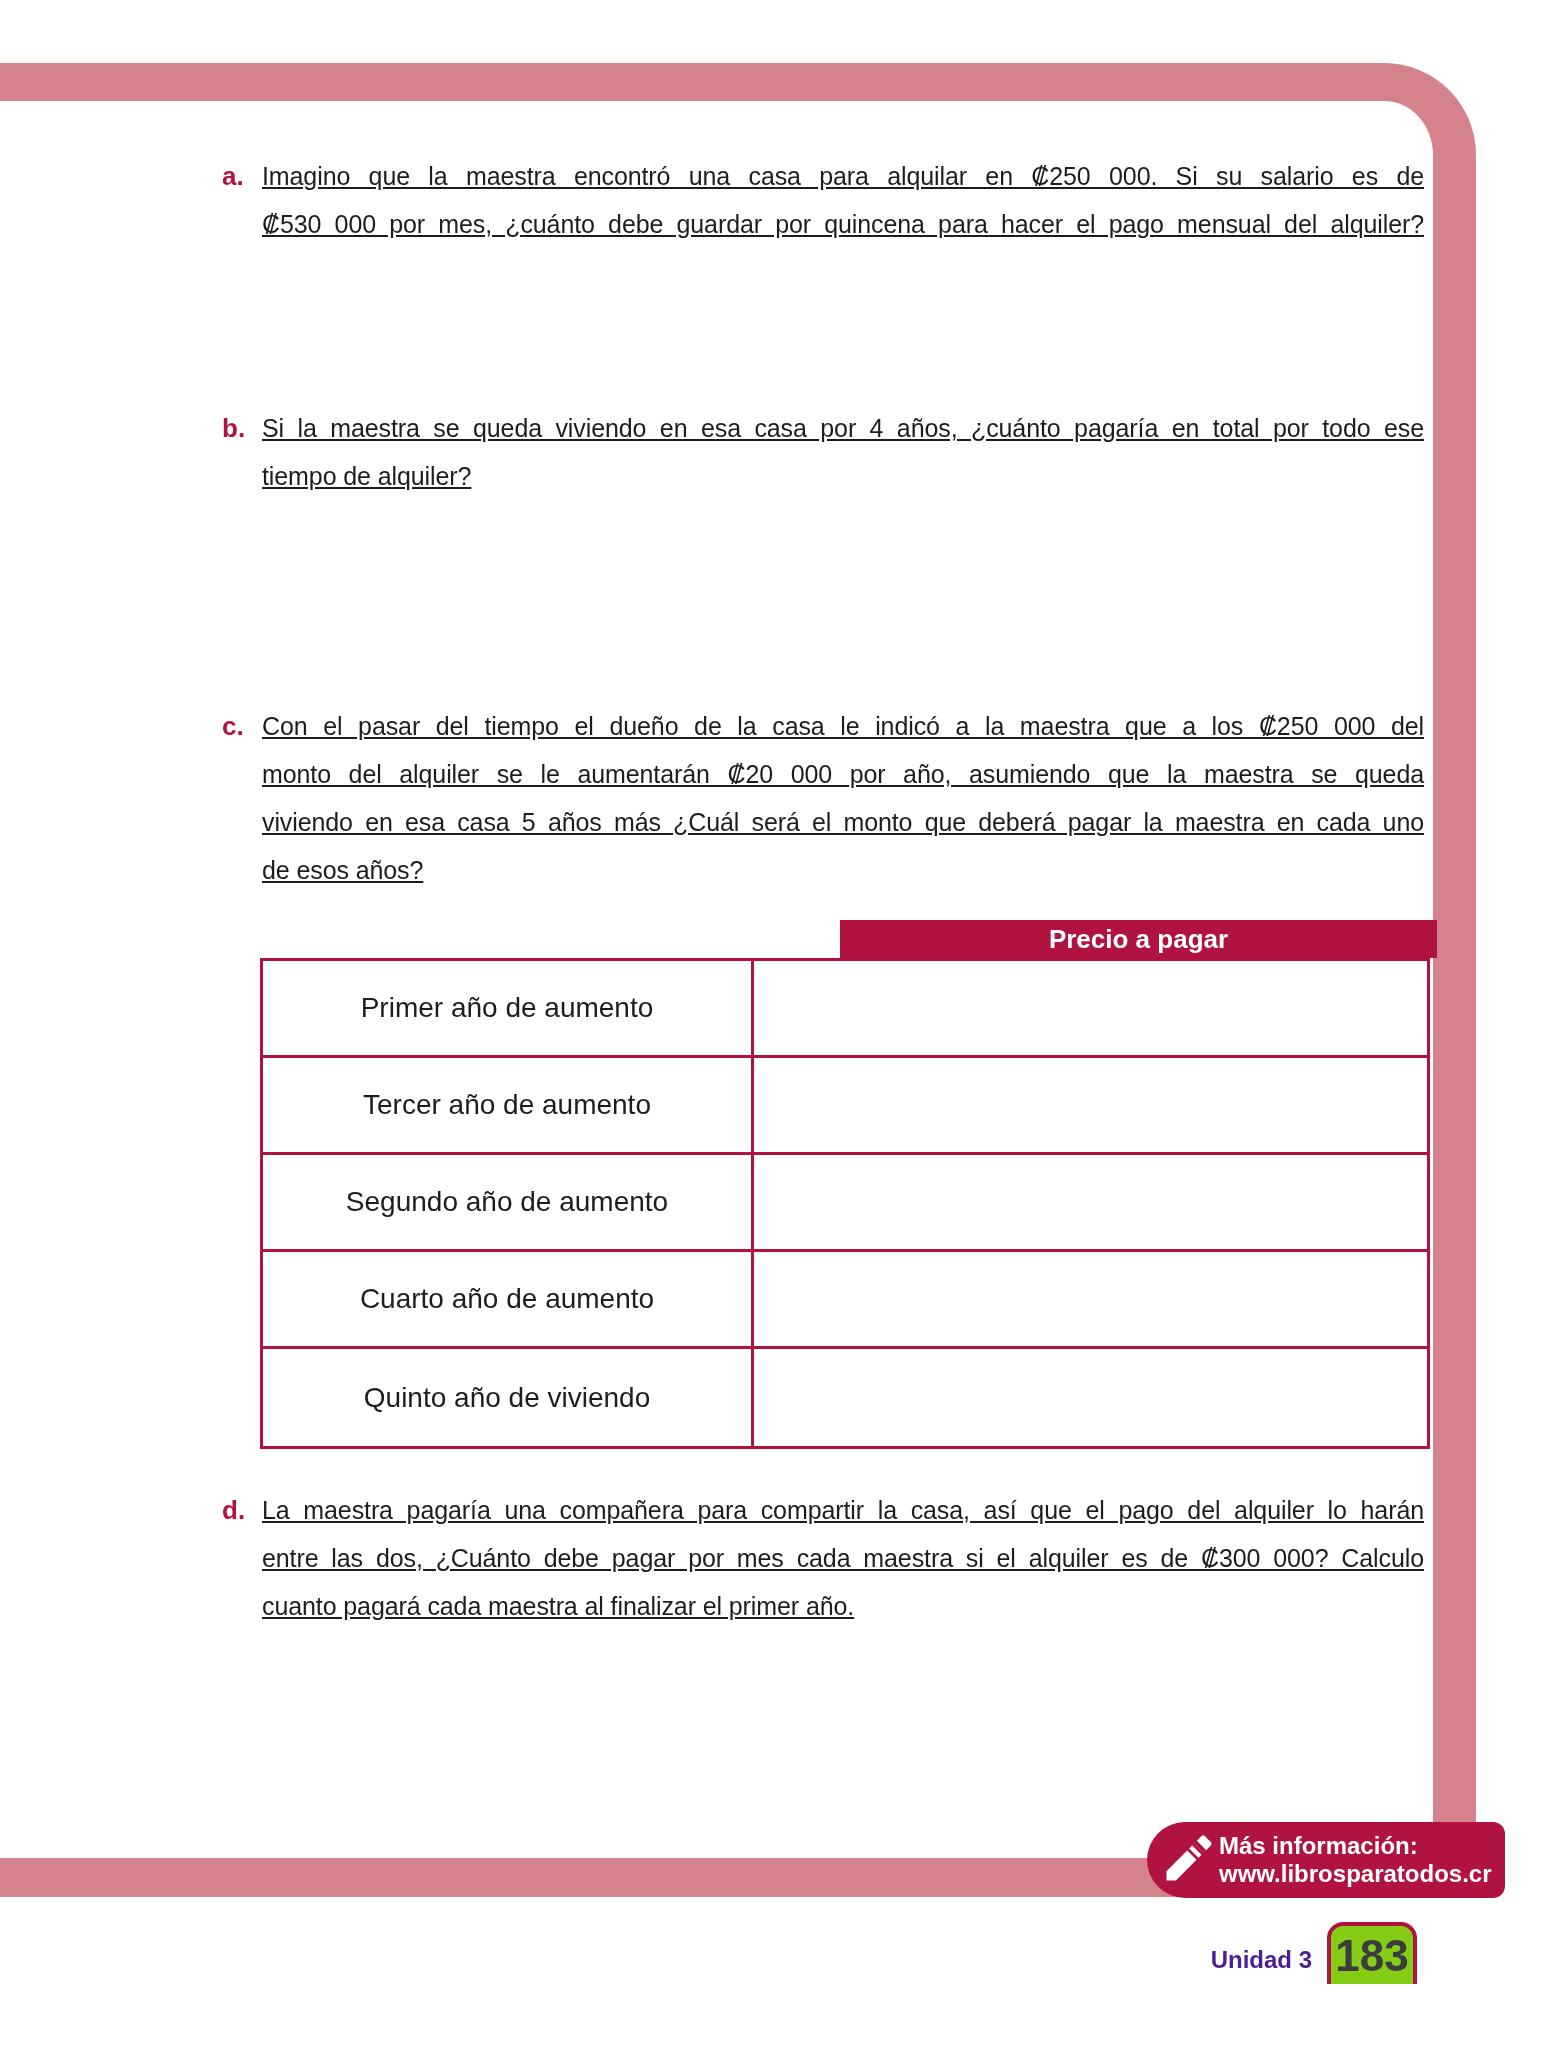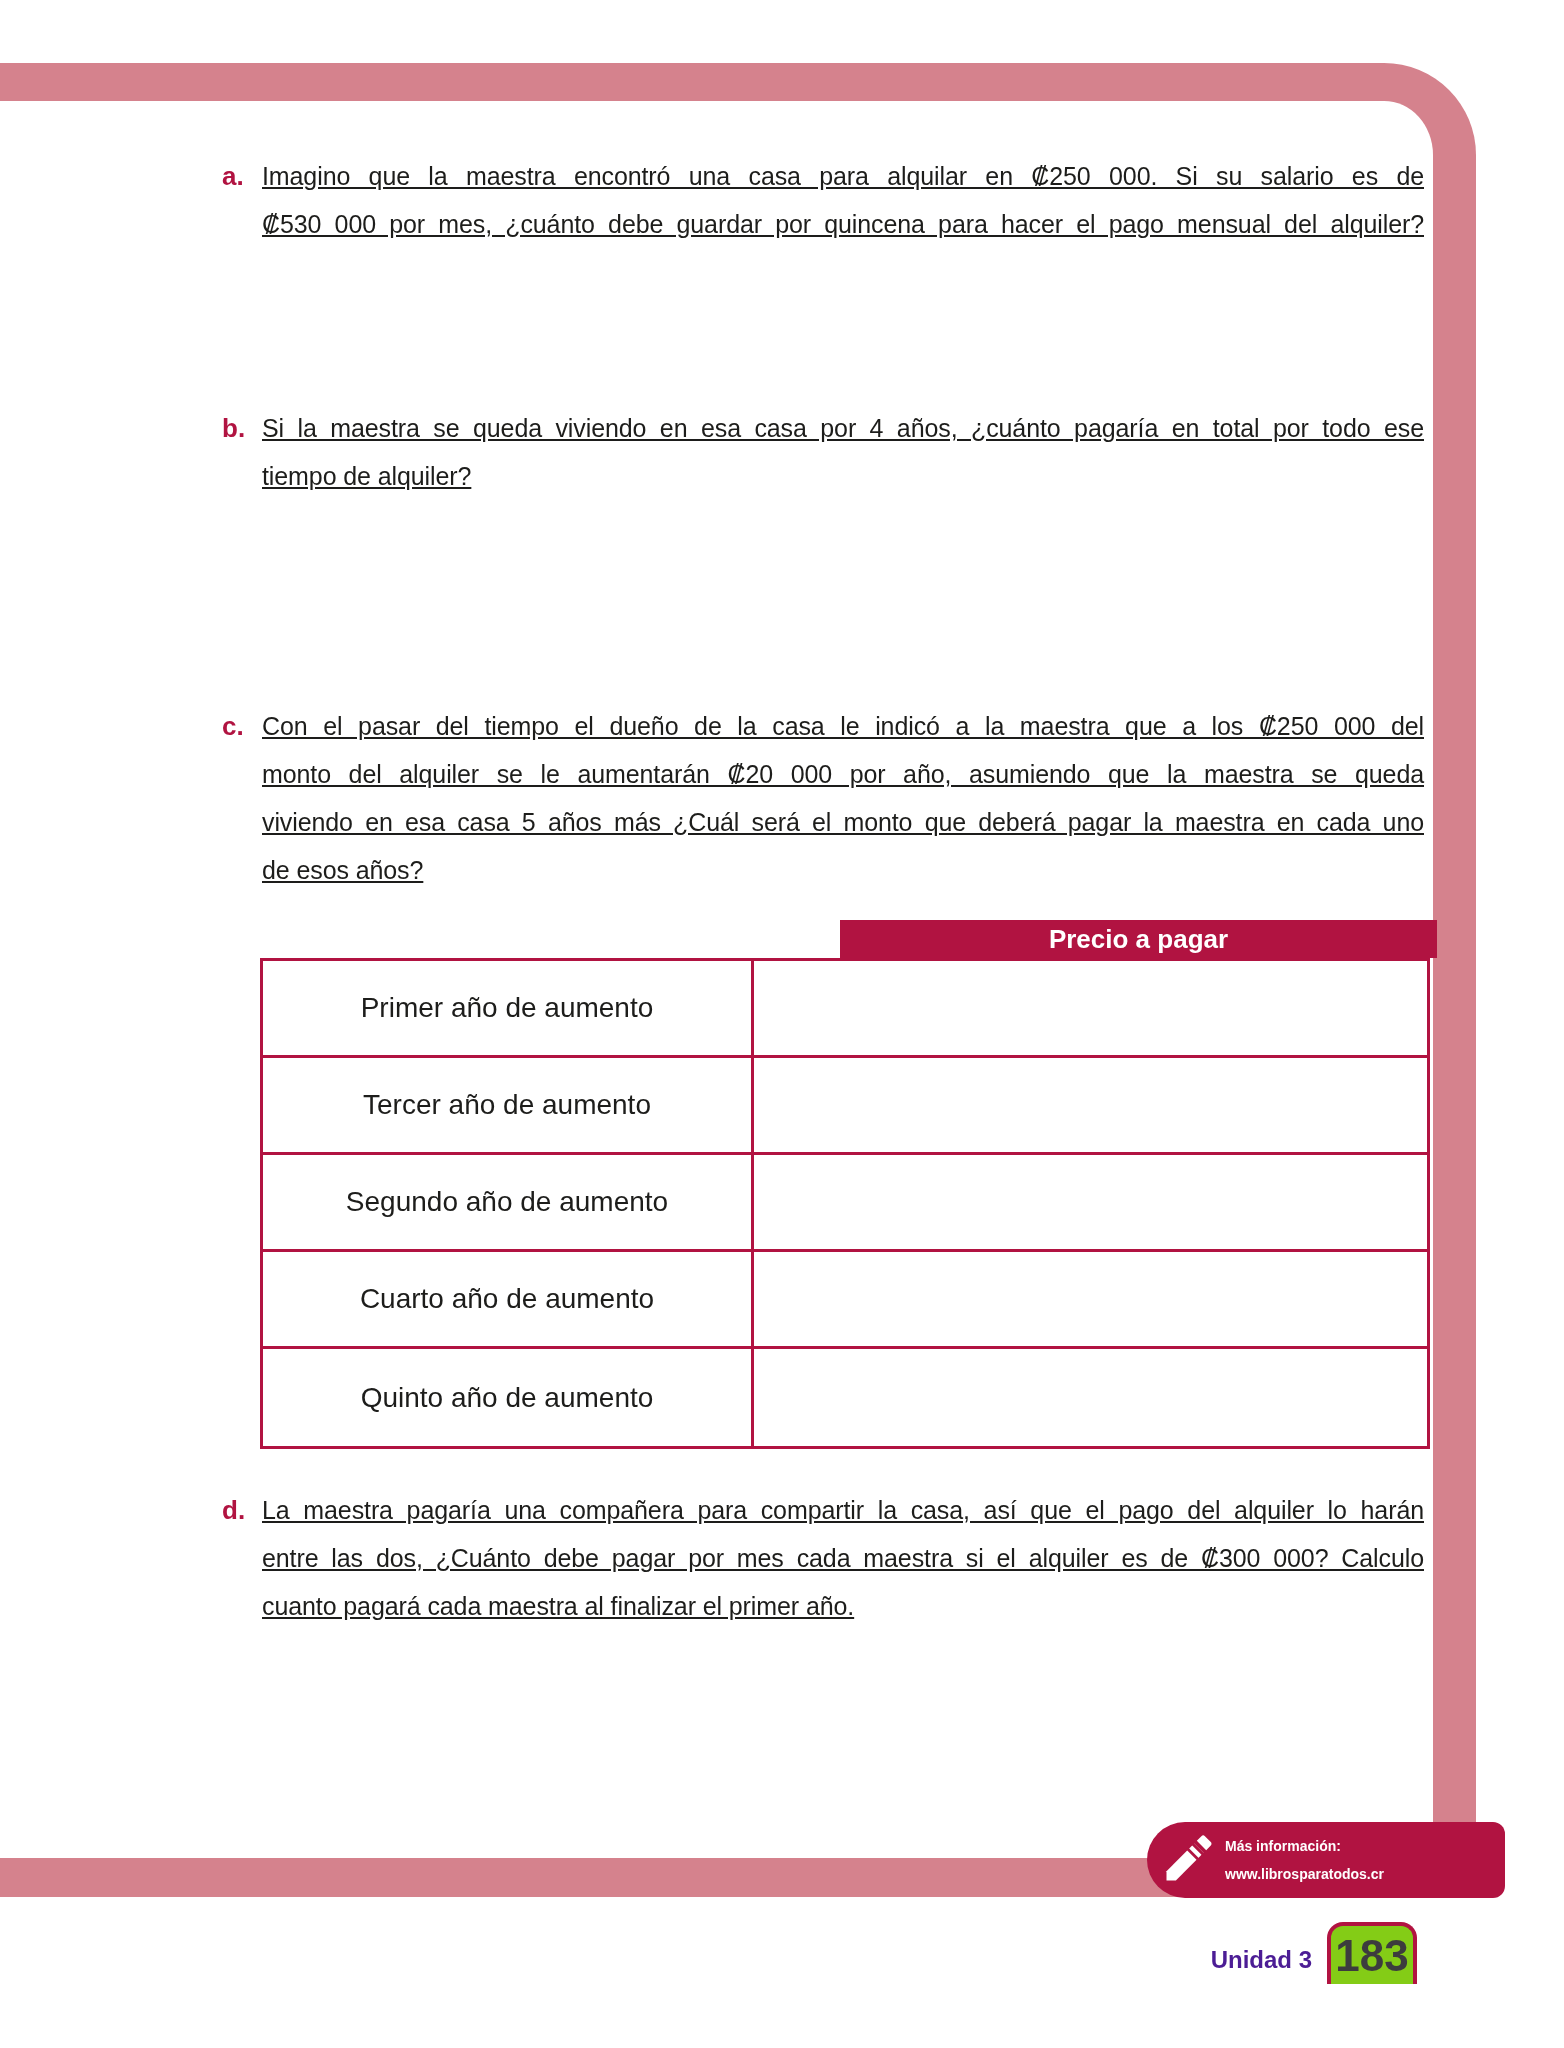--- a/index.html
+++ b/index.html
@@ -49,21 +49,21 @@
     display:flex;align-items:center;justify-content:center;
     font-size:28px;color:#1d1d1b;
   }
   .tbl-answer{flex:1;background:#ffffff;}
   
   .badge{
     position:absolute;left:1147px;top:1822px;width:358px;height:76px;z-index:2;
     background:#b11341;border-radius:38px 12px 12px 38px;
     display:flex;align-items:center;box-sizing:border-box;padding-left:12px;
   }
-  .badge-text{margin-left:6px;color:#ffffff;font-weight:bold;font-size:14px;line-height:28px;}
+  .badge-text{color:#ffffff;font-weight:bold;font-size:24px;line-height:28px;}
   
   .unit-label{
     position:absolute;right:252px;top:1946px;z-index:1;
     font-size:24px;font-weight:bold;color:#4c1d95;
   }
   .page-tab{
     position:absolute;left:1327px;top:1922px;width:90px;height:62px;z-index:1;
     box-sizing:border-box;background:#84cc16;border:4px solid #b11341;border-bottom:none;
     border-radius:16px 16px 0 0;text-align:center;
     font-size:44px;font-weight:bold;color:#3c3c3e;line-height:60px;
@@ -116,21 +116,21 @@
     </div>
     <div class="tbl-row">
       <div class="tbl-label">Segundo año de aumento</div>
       <div class="tbl-answer"></div>
     </div>
     <div class="tbl-row">
       <div class="tbl-label">Cuarto año de aumento</div>
       <div class="tbl-answer"></div>
     </div>
     <div class="tbl-row">
-      <div class="tbl-label">Quinto año de aumento</div>
+      <div class="tbl-label">Quinto año de viviendo</div>
       <div class="tbl-answer"></div>
     </div>
   </div>
 
   <div class="item item-d">
     <span class="item-letter">d.</span>
     <div class="lines">
       <div class="jl">La maestra pagaría una compañera para compartir la casa, así que el pago del alquiler lo harán</div>
       <div class="jl">entre las dos, ¿Cuánto debe pagar por mes cada maestra si el alquiler es de ₡300 000? Calculo</div>
       <div class="ll">cuanto pagará cada maestra al finalizar el primer año.</div>

